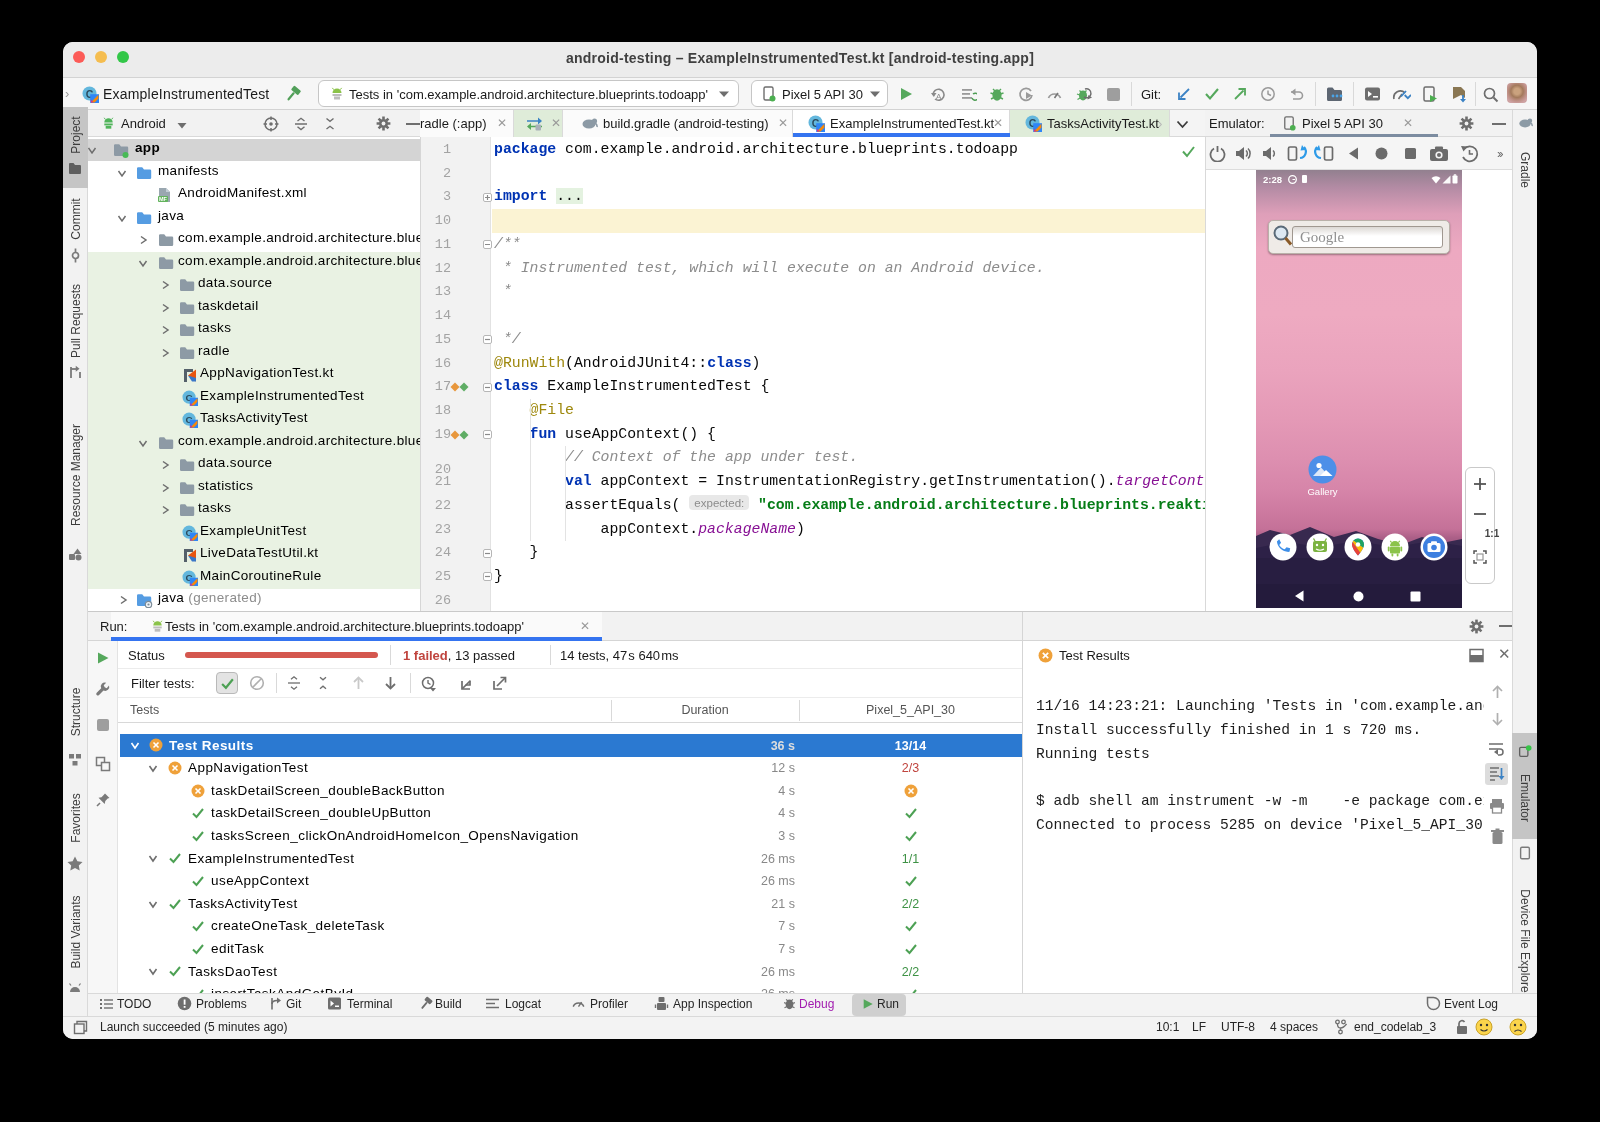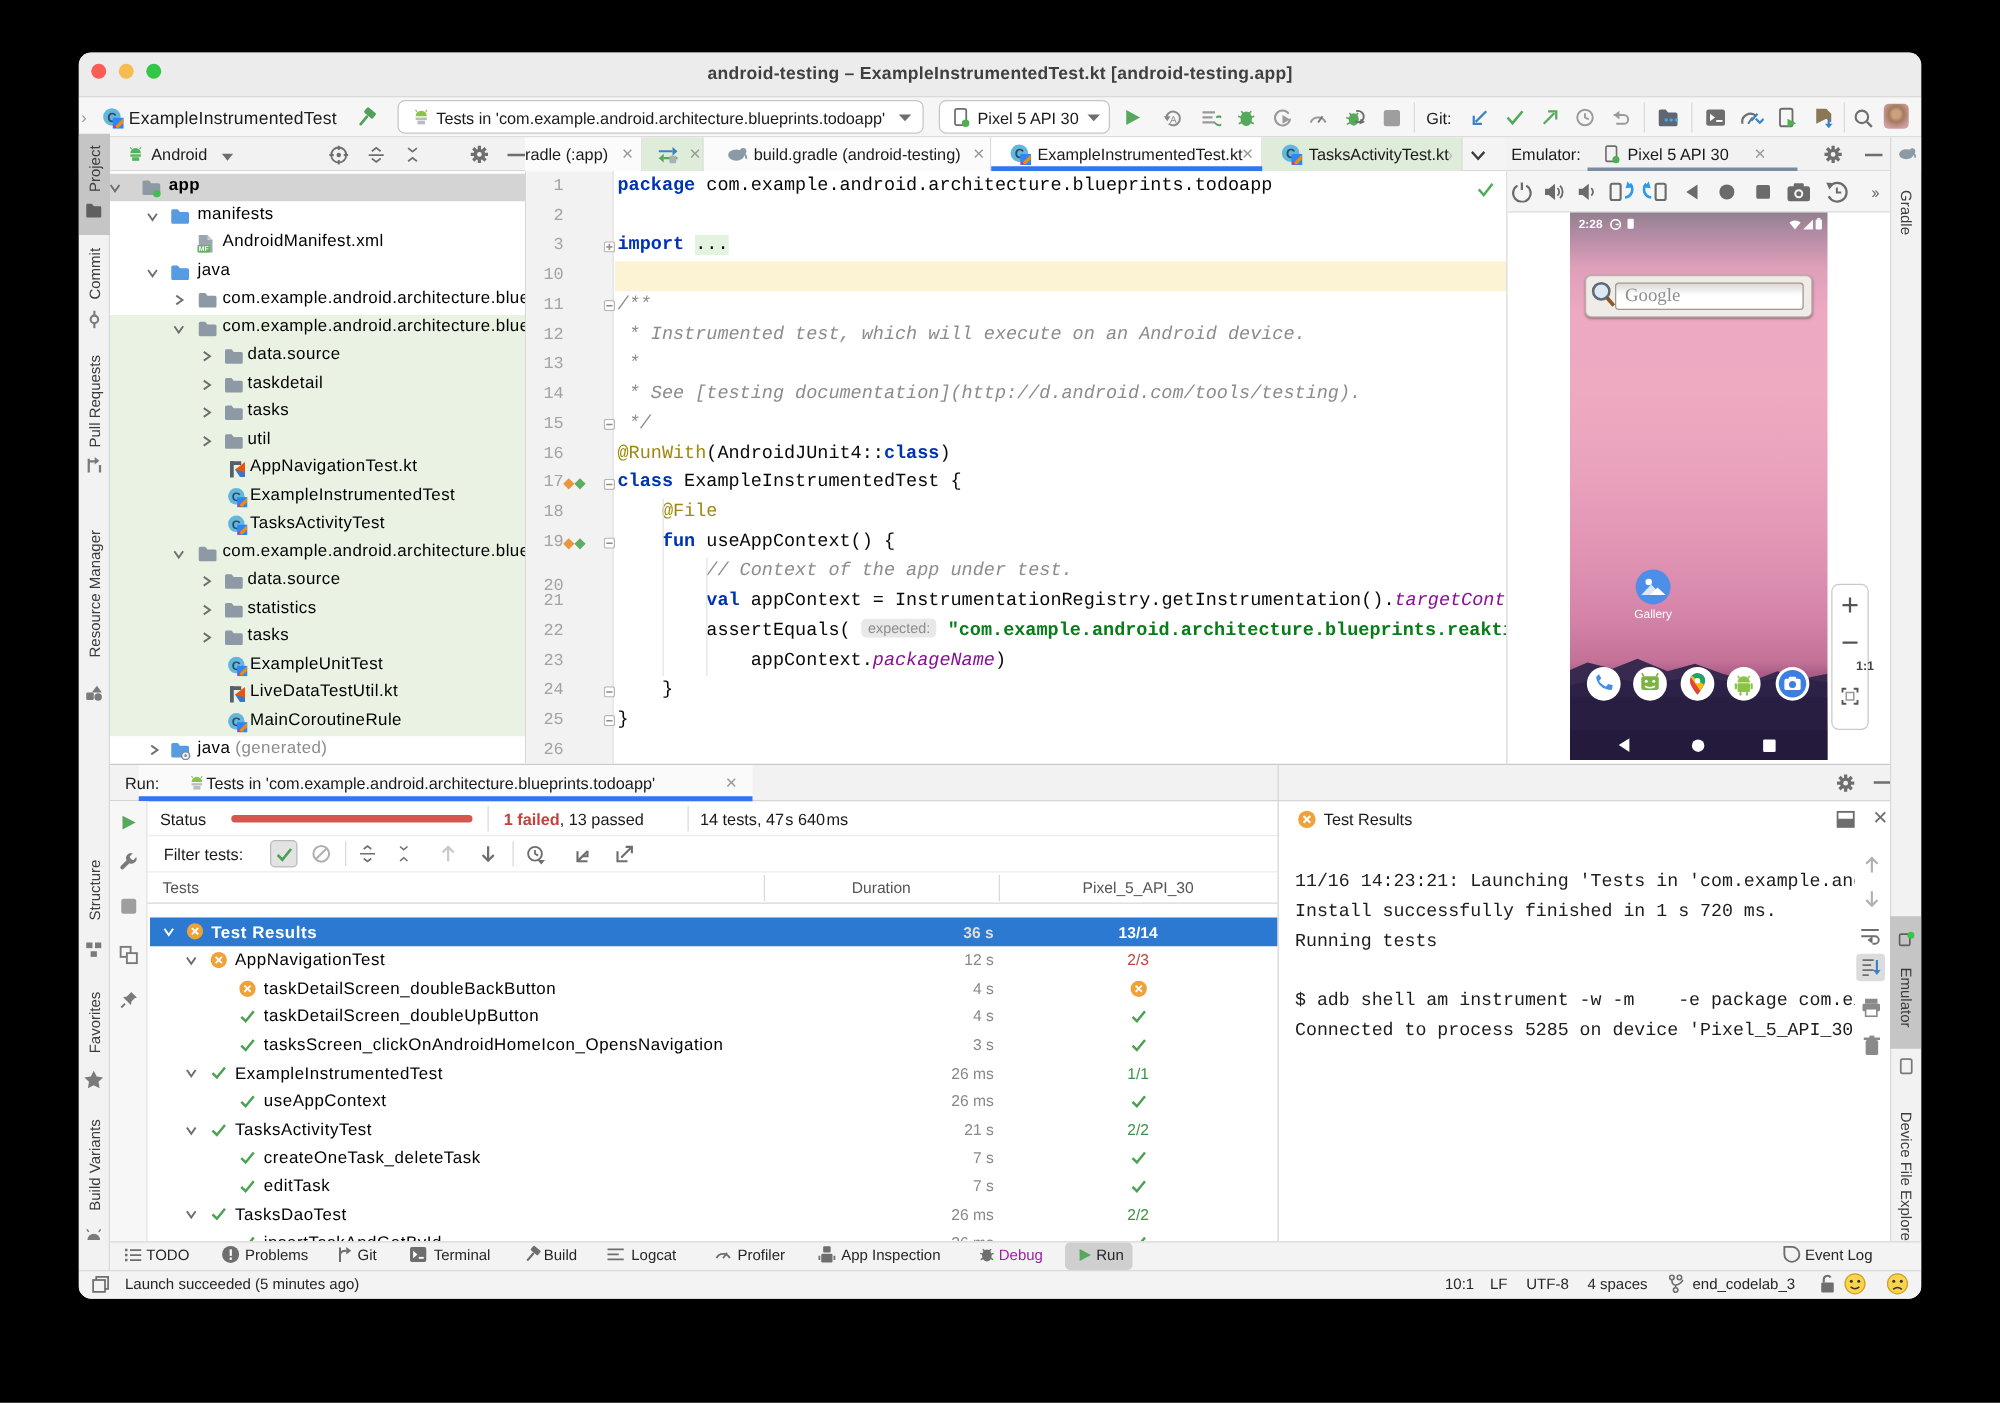--- a/index.html
+++ b/index.html
@@ -407,21 +407,21 @@
 <svg class="abs" style="left:91px;top:186px;" width="16" height="14" viewBox="0 0 16 14">
         <path d="M1 2.5 a1.2 1.2 0 0 1 1.2-1.2 h4 l1.8 2.2 h6 a1.2 1.2 0 0 1 1.2 1.2 v7 a1.2 1.2 0 0 1 -1.2 1.2 h-11.8 a1.2 1.2 0 0 1 -1.2-1.2 z" fill="#8d9aa5"></path>
       </svg>
 <div class="abs" style="left:110px;top:183px;font-size:13.5px;letter-spacing:0.35px;color:#000;white-space:nowrap;">tasks</div>
 <svg class="abs" style="left:73px;top:211px;" width="9" height="10" viewBox="0 0 9 10">
         <polyline points="2,1.5 7,5 2,8.5" fill="none" stroke="#6e6e6e" stroke-width="1.5"></polyline>
       </svg>
 <svg class="abs" style="left:91px;top:209px;" width="16" height="14" viewBox="0 0 16 14">
         <path d="M1 2.5 a1.2 1.2 0 0 1 1.2-1.2 h4 l1.8 2.2 h6 a1.2 1.2 0 0 1 1.2 1.2 v7 a1.2 1.2 0 0 1 -1.2 1.2 h-11.8 a1.2 1.2 0 0 1 -1.2-1.2 z" fill="#8d9aa5"></path>
       </svg>
-<div class="abs" style="left:110px;top:206px;font-size:13.5px;letter-spacing:0.35px;color:#000;white-space:nowrap;">util</div>
+<div class="abs" style="left:110px;top:206px;font-size:13.5px;letter-spacing:0.35px;color:#000;white-space:nowrap;">radle</div>
 <svg class="abs" style="left:95px;top:231px;" width="14" height="15" viewBox="0 0 14 15">
         <rect x="1" y="1" width="3" height="13" fill="#55606a"></rect>
         <rect x="1" y="1" width="9" height="3" fill="#55606a"></rect>
         <polygon points="5,7.5 13,1.5 13,13.5" fill="#e8550f"></polygon>
         <polygon points="5,7.5 13,10 13,13.5 9,13.5" fill="#3a77c8"></polygon>
       </svg>
 <div class="abs" style="left:112px;top:228px;font-size:13.5px;letter-spacing:0.35px;color:#000;white-space:nowrap;">AppNavigationTest.kt</div>
 <svg class="abs" style="left:94px;top:253px;" width="16" height="16" viewBox="0 0 17 17">
         <circle cx="7.5" cy="7.5" r="7" fill="#63b7dd"></circle>
         <text x="7.5" y="11.5" font-size="10.5" font-weight="bold" fill="#2b4b5e" text-anchor="middle" font-family="Liberation Sans">C</text>
@@ -509,21 +509,20 @@
 <div class="abs cnum" style="top:48.4px;">3</div>
 <div class="ctext" style="top:48.4px;"><span class="kw">import</span> <span style="background:#e4f2e0;">...</span></div>
 <div class="abs cnum" style="top:72.2px;">10</div>
 <div class="abs cnum" style="top:95.9px;">11</div>
 <div class="ctext" style="top:95.9px;"><span class="cmt">/**</span></div>
 <div class="abs cnum" style="top:119.6px;">12</div>
 <div class="ctext" style="top:119.6px;"><span class="cmt"> * Instrumented test, which will execute on an Android device.</span></div>
 <div class="abs cnum" style="top:143.3px;">13</div>
 <div class="ctext" style="top:143.3px;"><span class="cmt"> *</span></div>
 <div class="abs cnum" style="top:167.0px;">14</div>
-<div class="ctext" style="top:167.0px;"><span class="cmt"> * See [testing documentation](http://d.android.com/tools/testing).</span></div>
 <div class="abs cnum" style="top:190.8px;">15</div>
 <div class="ctext" style="top:190.8px;"><span class="cmt"> */</span></div>
 <div class="abs cnum" style="top:214.5px;">16</div>
 <div class="ctext" style="top:214.5px;"><span class="ann">@RunWith</span>(AndroidJUnit4::<span class="kw">class</span>)</div>
 <div class="abs cnum" style="top:238.2px;">17</div>
 <div class="ctext" style="top:238.2px;"><span class="kw">class</span> ExampleInstrumentedTest {</div>
 <div class="abs cnum" style="top:261.9px;">18</div>
 <div class="ctext" style="top:261.9px;">    <span class="ann">@File</span></div>
 <div class="abs cnum" style="top:285.6px;">19</div>
 <div class="ctext" style="top:285.6px;">    <span class="kw">fun</span> useAppContext() {</div>

